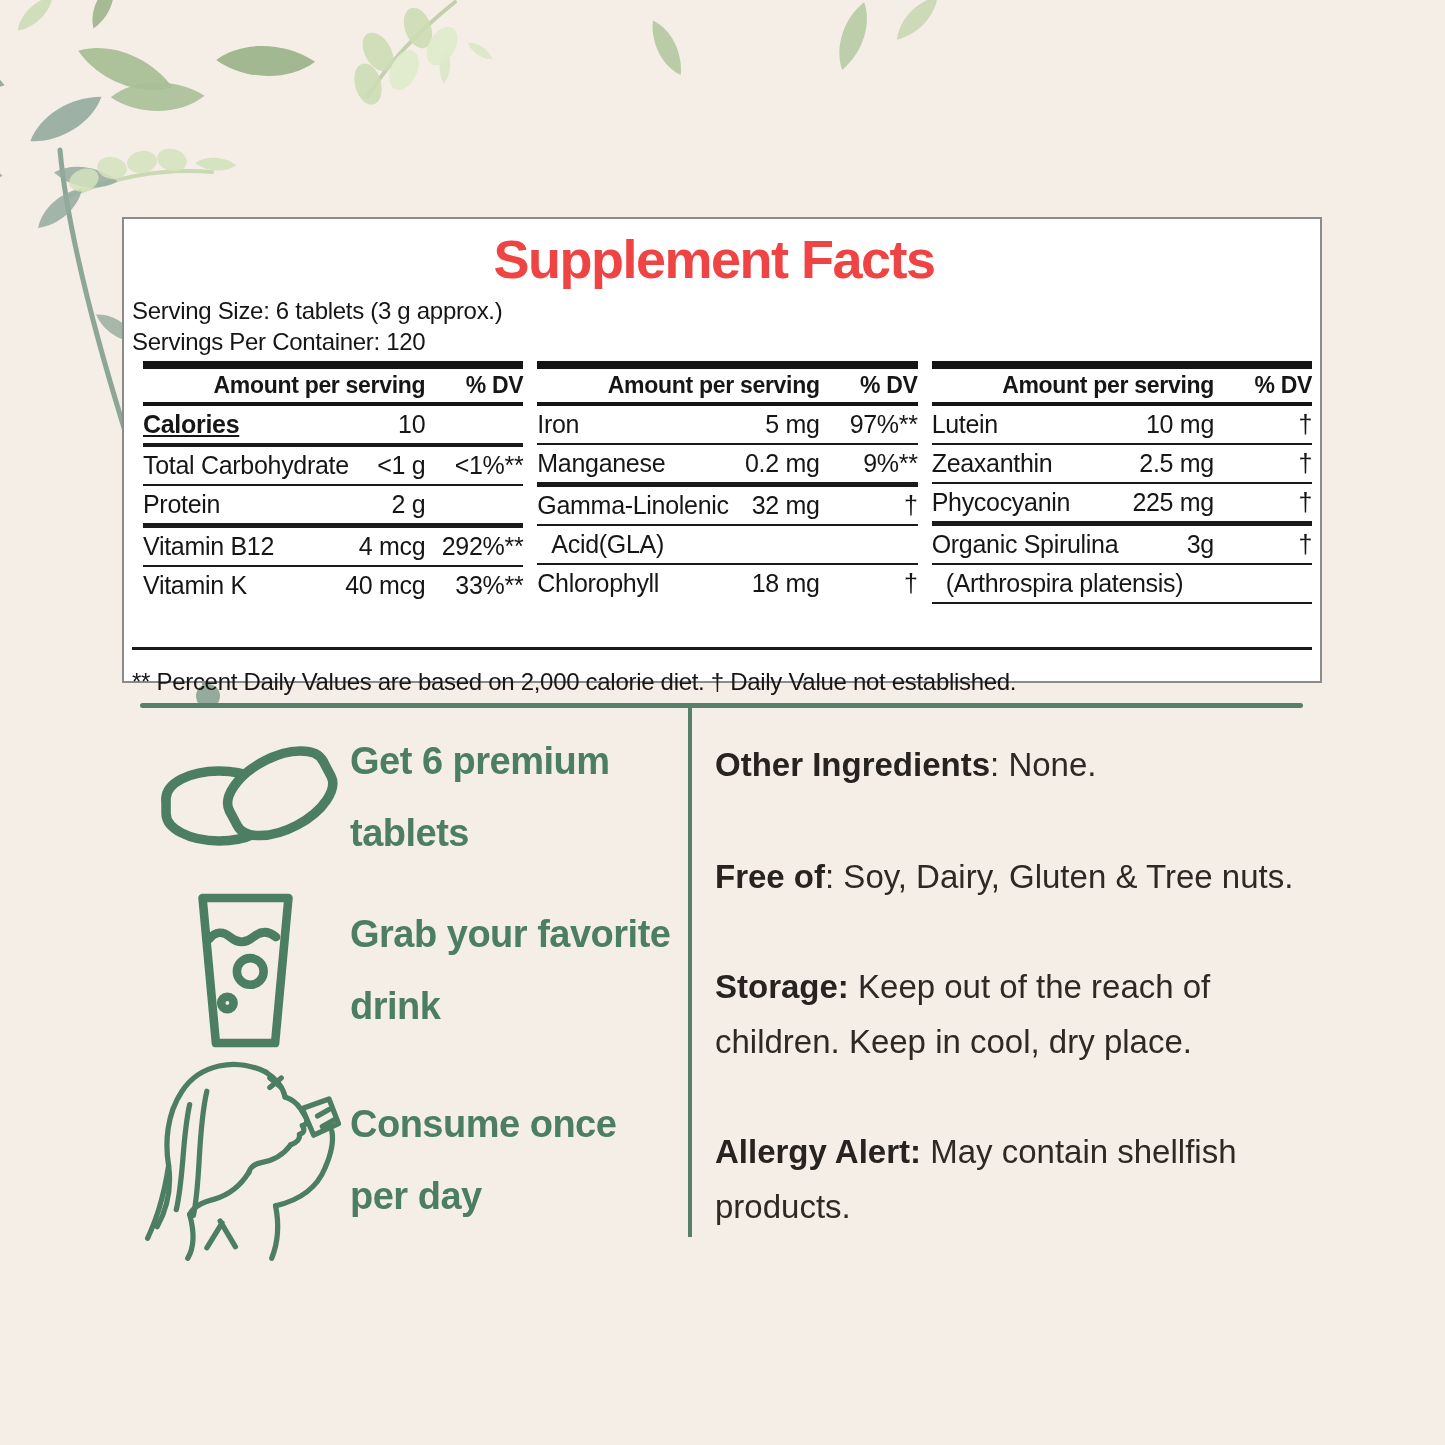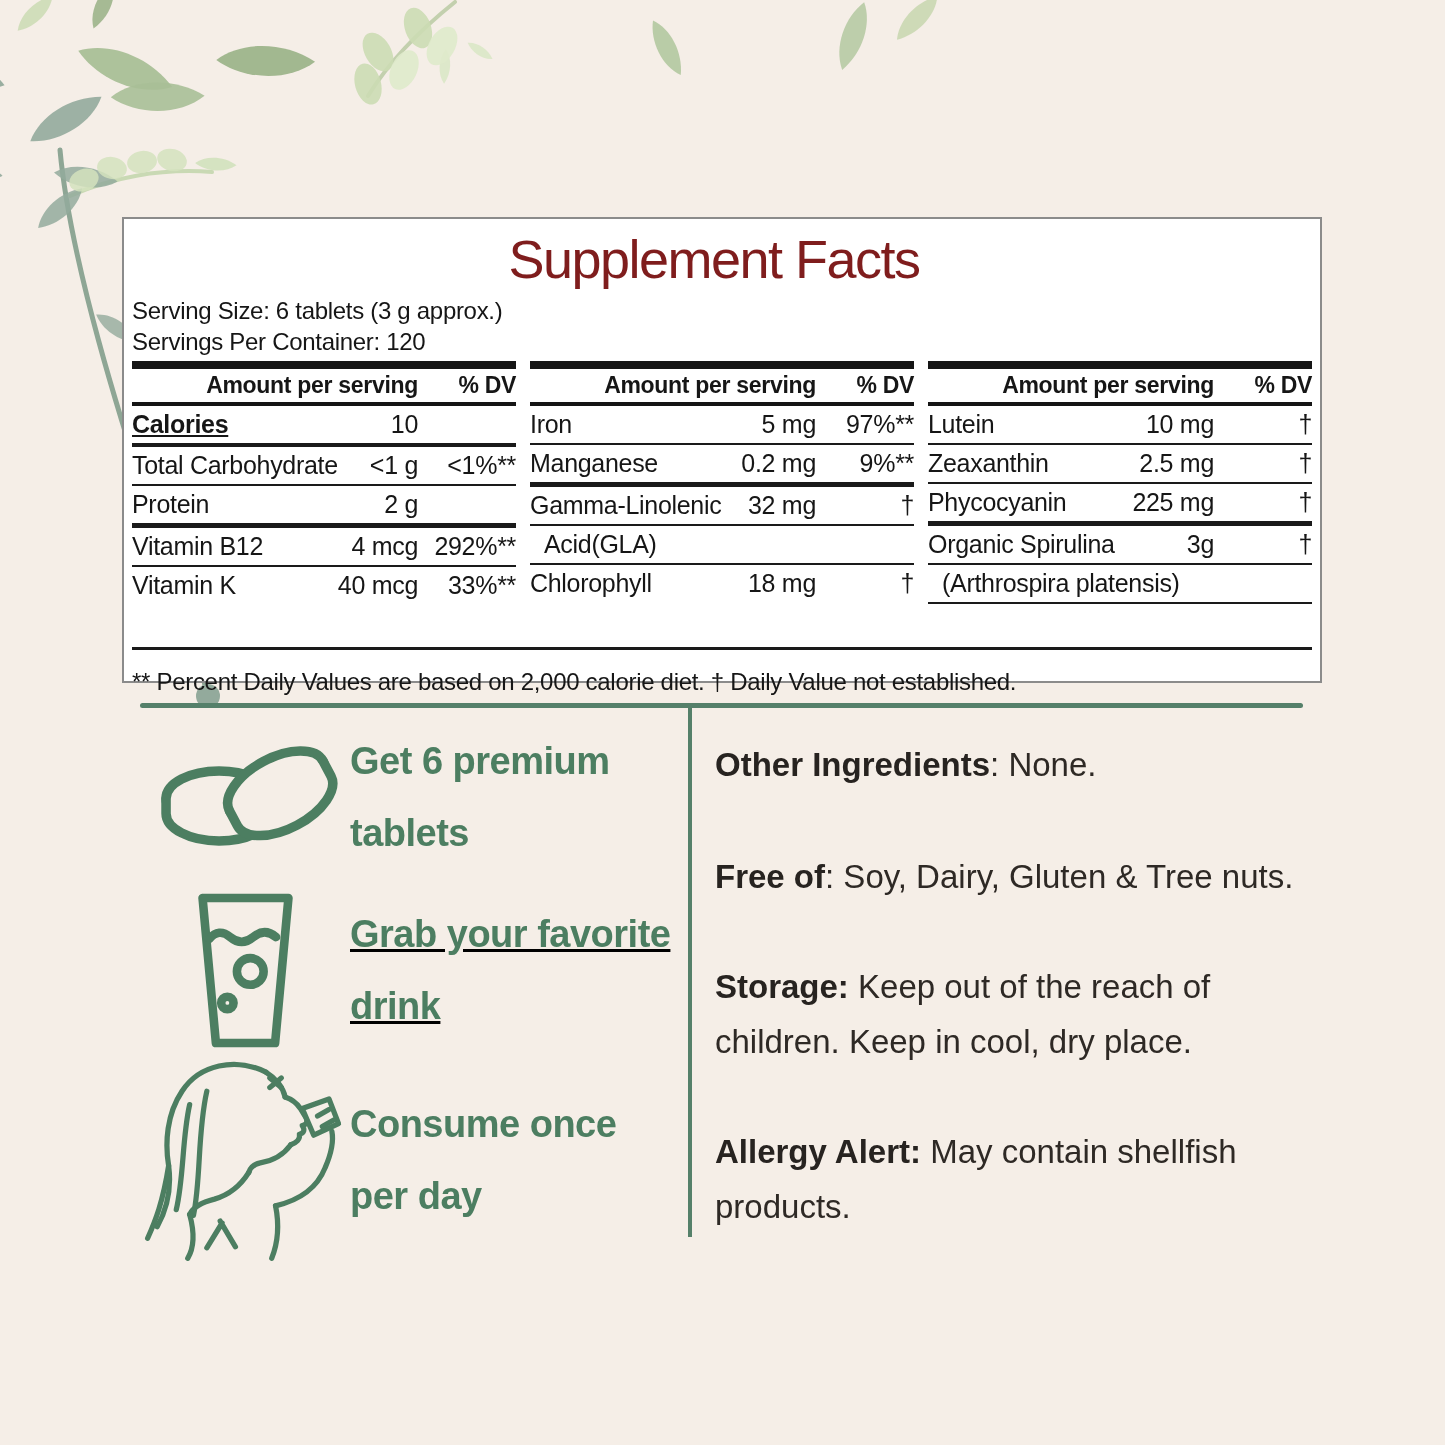--- a/index.html
+++ b/index.html
@@ -4,23 +4,23 @@
 <style>
   html,body{margin:0;padding:0;}
   body{font-family:"Liberation Sans", sans-serif;}
   .canvas{position:relative;width:1445px;height:1445px;background:#f5eee7;overflow:hidden;}
   .leaves{position:absolute;left:0;top:0;pointer-events:none;}
 
   
   .facts-box{position:absolute;left:122px;top:217px;width:1200px;height:466px;
     background:#ffffff;border:2px solid #8b8b8b;box-sizing:border-box;color:#161616;}
   .facts-title{margin:10px 16px 0 0;text-align:center;font-size:54px;line-height:60px;
-    font-weight:400;letter-spacing:-1.5px;color:#7f1d1d;}
+    font-weight:700;letter-spacing:-1.5px;color:#ef4444;}
   .serving{margin:6px 0 4px 8px;font-size:24px;line-height:31px;letter-spacing:-0.3px;}
-  .fcols{display:flex;gap:14px;margin:4px 8px 0 8px;}
+  .fcols{display:flex;gap:14px;margin:4px 8px 0 19px;}
   .fcol{flex:1;min-width:0;}
   .fhead{position:relative;height:33px;line-height:33px;border-top:8px solid #151515;
     border-bottom:4px solid #151515;font-weight:700;font-size:23px;letter-spacing:-0.3px;}
   .fhead .ha{position:absolute;right:98px;top:0;white-space:nowrap;}
   .fhead .hd{position:absolute;right:0;top:0;white-space:nowrap;}
   .frow{position:relative;height:37px;line-height:37px;font-size:25px;letter-spacing:-0.3px;}
   .frow .name{position:absolute;left:0;top:0;white-space:nowrap;}
   .frow.indent .name{left:14px;}
   .frow .amt{position:absolute;right:98px;top:0;white-space:nowrap;}
   .frow .dv{position:absolute;right:0;top:0;white-space:nowrap;}
@@ -210,21 +210,21 @@
               </g>
               <g fill="#f5eee7" transform="rotate(-28 114 48)">
                 <ellipse cx="114" cy="48" rx="50" ry="26"></ellipse>
                 <path d="M64,48 L64,64 A50,26 0 0 0 164,64 L164,48"></path>
               </g>
             </g>
           </svg>
         </span>
         <span class="ftext" style="color: rgb(76, 126, 97);">Get 6 premium tablets</span>
       </div>
-      <div class="feature" style="top: 880px; height: 180px; text-decoration: underline;">
+      <div class="feature" style="top: 880px; height: 180px;">
         <span class="ficon">
           <svg width="105" height="165" viewBox="0 0 110 170" fill="none">
             <g stroke="#4c7e61" stroke-width="9" stroke-linejoin="round" stroke-linecap="round">
               <path d="M10,9 H100 L86,161 H24 Z"></path>
               <path d="M17,52 Q27,40 39,50 Q51,60 63,50 Q75,40 87,50"></path>
               <circle cx="60" cy="86" r="14"></circle>
               <circle cx="36" cy="119" r="6.5"></circle>
             </g>
           </svg>
         </span>

